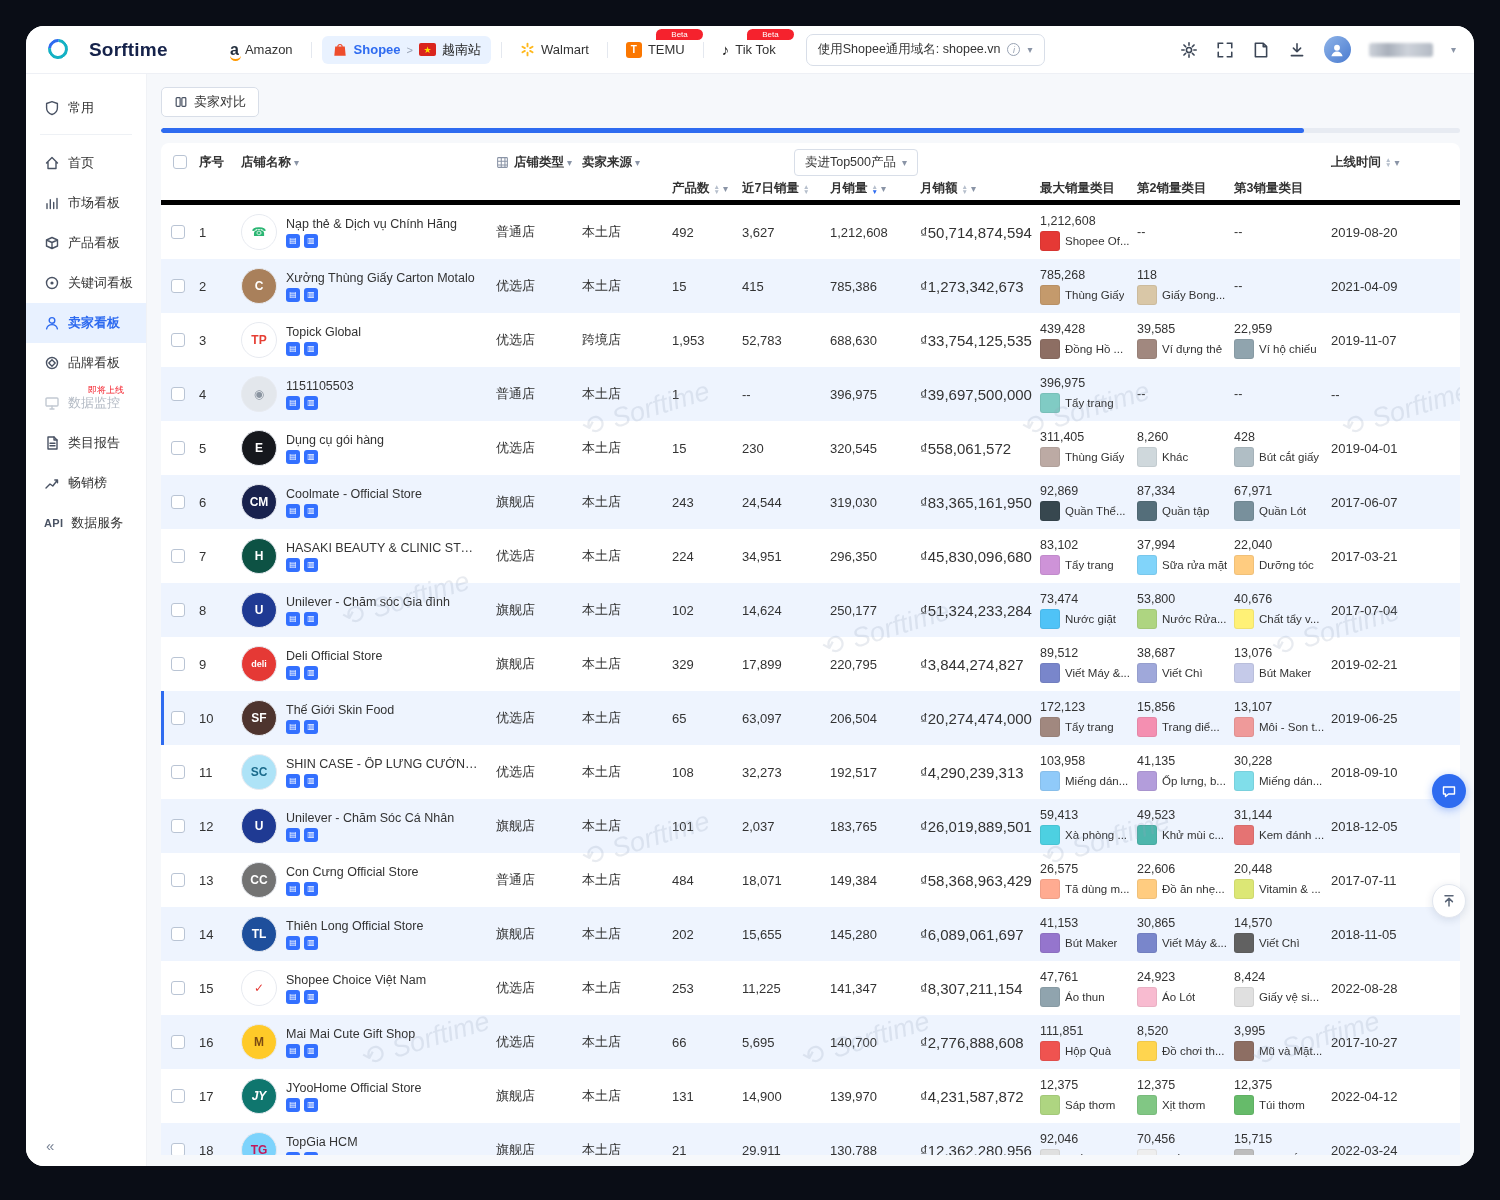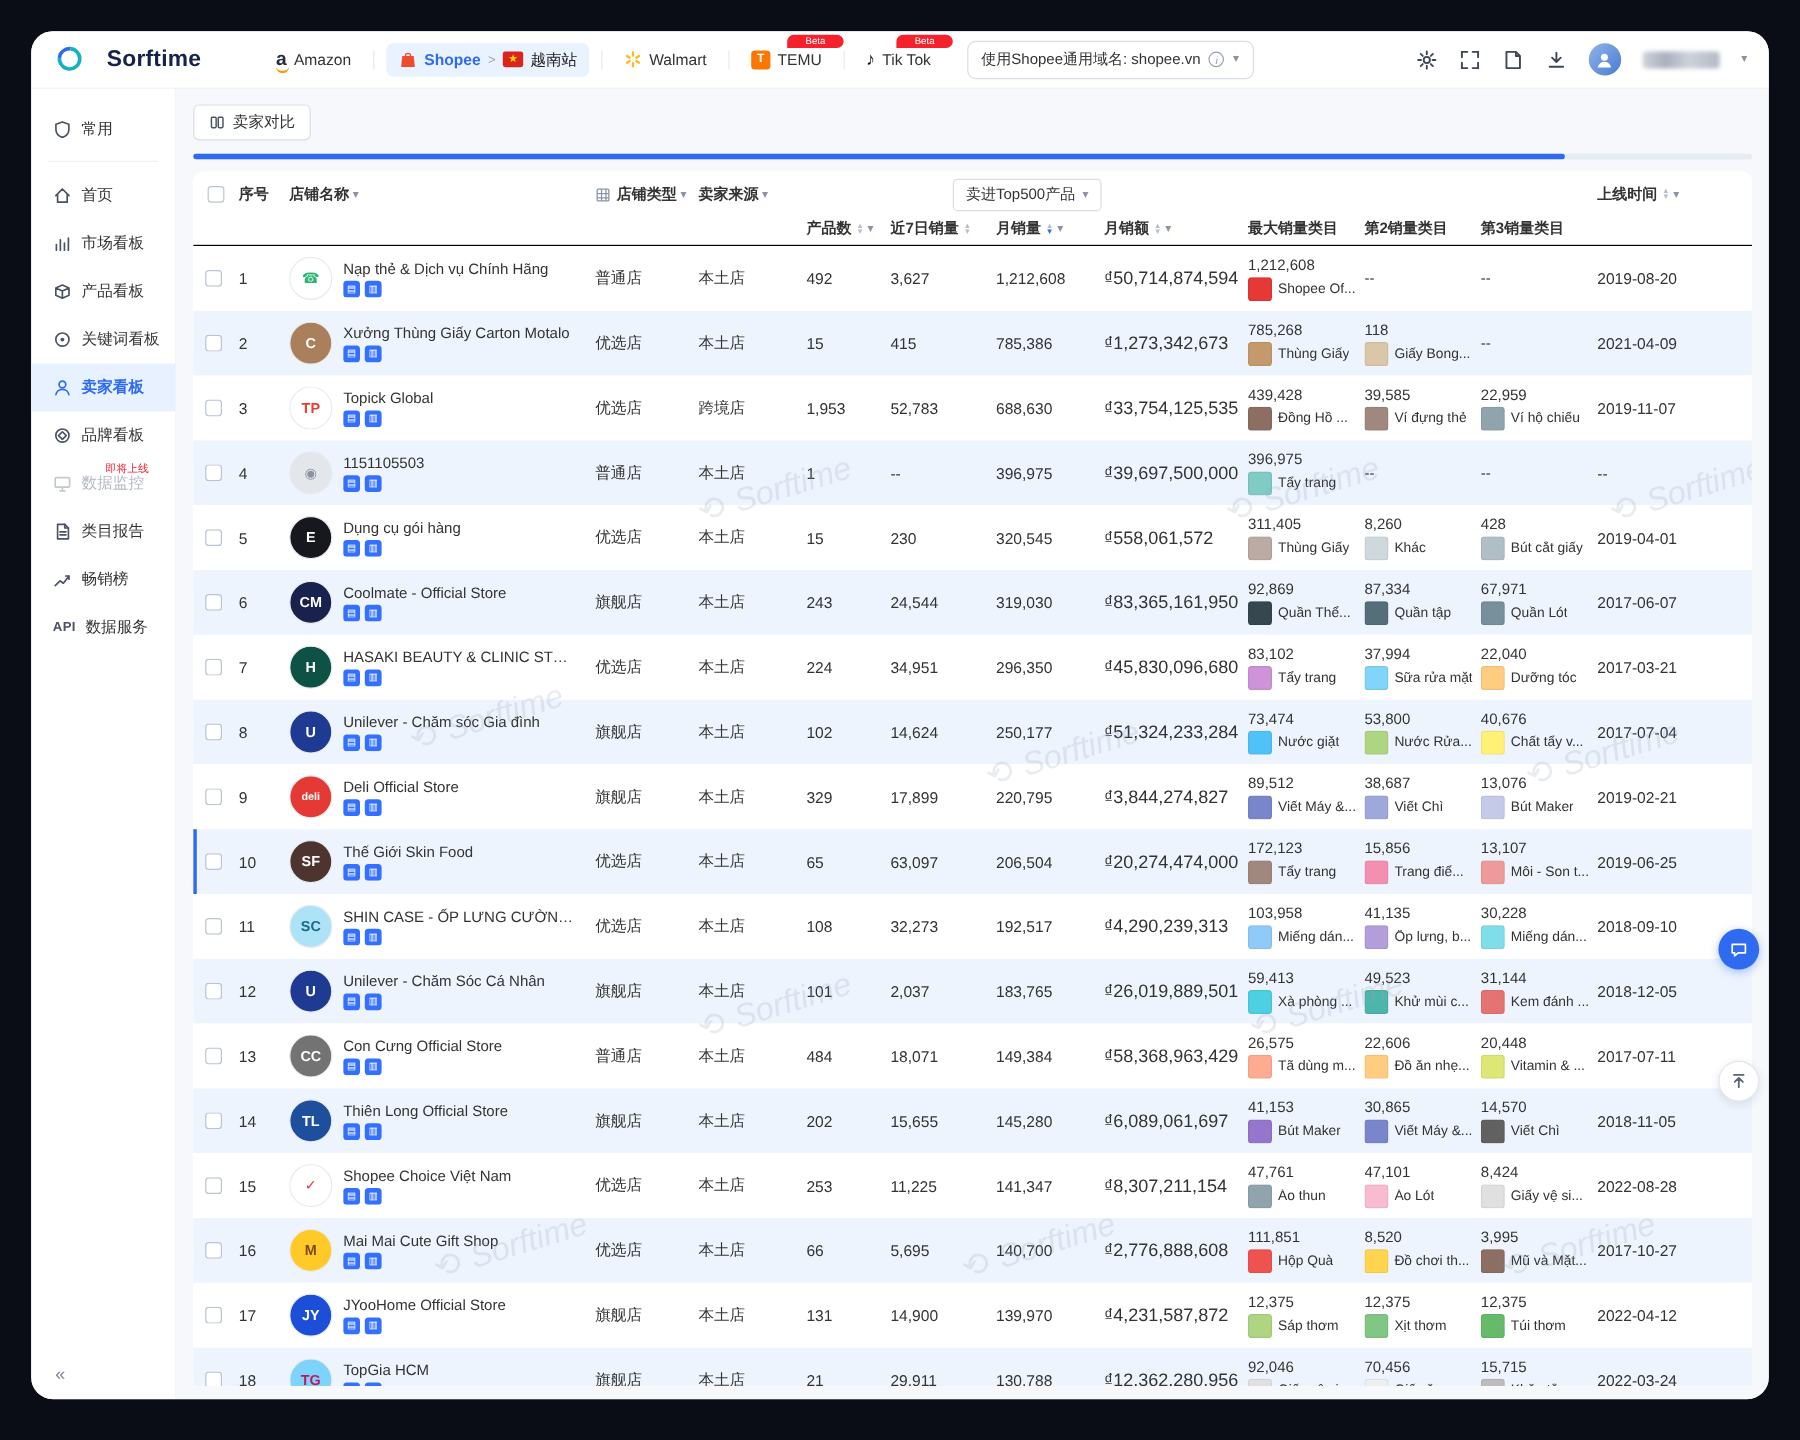--- a/index.html
+++ b/index.html
@@ -51,21 +51,21 @@
   .toolbar { padding:13px 14px 11px; }
   .btn-compare { display:inline-flex; align-items:center; gap:6px; background:#fff; border:1px solid #d8dee8; border-radius:5px; height:30px; padding:0 12px; font-size:13px; color:#333; cursor:pointer; }
   .btn-compare .icn { width:14px; height:14px; color:#4a5364; }
   .progress { margin:0 14px; height:5px; background:#e7ebf2; border-radius:3px; overflow:hidden; }
   .progress i { display:block; height:100%; background:#2e6bf0; border-radius:3px; }
 
   .table-wrap { margin:10px 14px 0; background:#fff; border-radius:8px 8px 0 0; position:relative; height:1012px; overflow:hidden;
     --cols: 38px 42px 255px 86px 90px 70px 88px 90px 120px 97px 97px 97px 96px; }
   .hrow { display:grid; grid-template-columns:var(--cols); align-items:center; font-size:12.5px; color:#333; font-weight:bold; }
   .hrow1 { height:34px; padding-top:4px; }
-  .hrow2 { height:28px; border-bottom:1px solid #000000; }
+  .hrow2 { height:28px; border-bottom:5px solid #000000; }
   .hcell { display:flex; align-items:center; gap:3px; padding-right:4px; white-space:nowrap; cursor:pointer; }
   .pill { grid-column:6/10; display:flex; justify-content:center; }
   .pill-inner { display:inline-flex; align-items:center; gap:6px; border:1px solid #d8dee8; border-radius:4px; padding:4px 10px; font-size:12.5px; font-weight:normal; background:#fff; cursor:pointer; }
   .sort { display:inline-flex; flex-direction:column; line-height:5px; font-size:6.5px; color:#b6bfcc; margin-left:1px; }
   .sort i { font-style:normal; }
   .sort .on { color:#2e6bf0; }
   .grid-icn { width:13px; height:13px; color:#8a94a6; margin-right:2px; }
 
   .tbody { position:relative; }
   .trow { display:grid; grid-template-columns:var(--cols); align-items:center; height:54px; font-size:13px; color:#333; background:#fff; position:relative; cursor:pointer; }
@@ -972,21 +972,21 @@
             <div class="cell">141,347</div>
             <div class="cell c-rev">₫8,307,211,154</div>
             <div class="cell cat">
               <span class="cat-val">47,761</span>
               <span class="cat-sub">
                 <span class="thumb" style="background:#90a4ae"></span>
                 <span class="cat-label">Áo thun</span>
               </span>
             </div>
             <div class="cell cat">
-              <span class="cat-val">47,101</span>
+              <span class="cat-val">24,923</span>
               <span class="cat-sub">
                 <span class="thumb" style="background:#f8bbd0"></span>
                 <span class="cat-label">Áo Lót</span>
               </span>
             </div>
             <div class="cell cat">
               <span class="cat-val">8,424</span>
               <span class="cat-sub">
                 <span class="thumb" style="background:#e0e0e0"></span>
                 <span class="cat-label">Giấy vệ si...</span>
@@ -1037,21 +1037,21 @@
               </span>
             </div>
             <div class="cell">2017-10-27</div>
           </div>
           <div class="trow">
             <div class="cell c-cb">
               <span class="cb"></span>
             </div>
             <div class="cell">17</div>
             <div class="cell c-store">
-              <span class="slogo" style="background:#1d4ed8;color:#ffffff;">JY</span>
+              <span class="slogo" style="background:#0f766e;color:#ffffff;font-style:italic;">JY</span>
               <span class="sinfo">
                 <span class="sname">JYooHome Official Store</span>
                 <span class="sicons">
                   <span class="mini">▤</span>
                   <span class="mini">▥</span>
                 </span>
               </span>
             </div>
             <div class="cell">旗舰店</div>
             <div class="cell">本土店</div>

